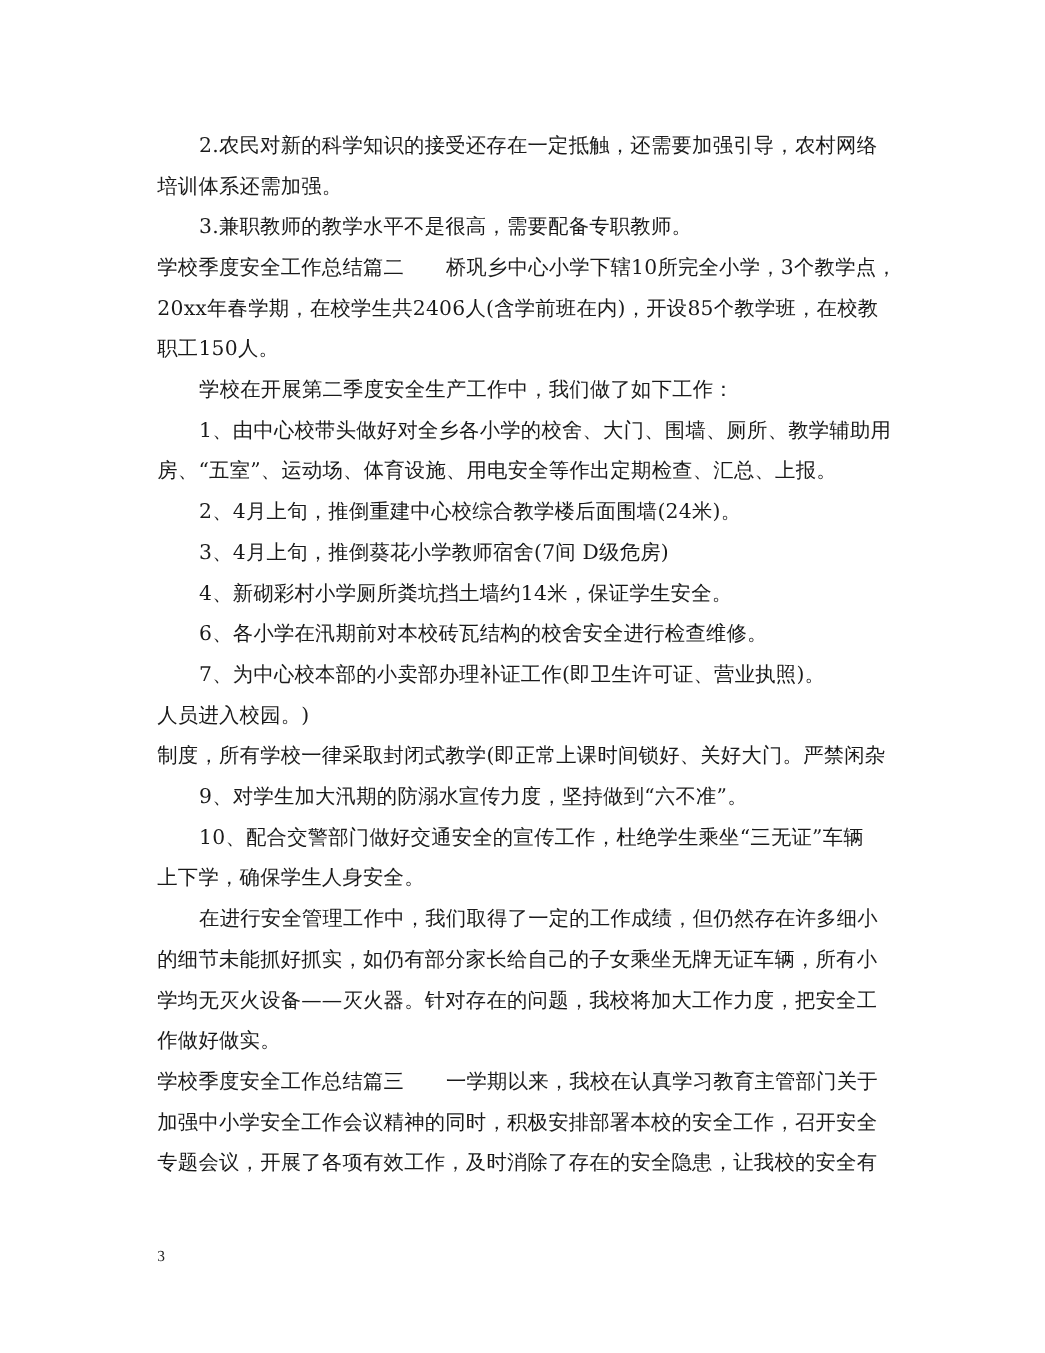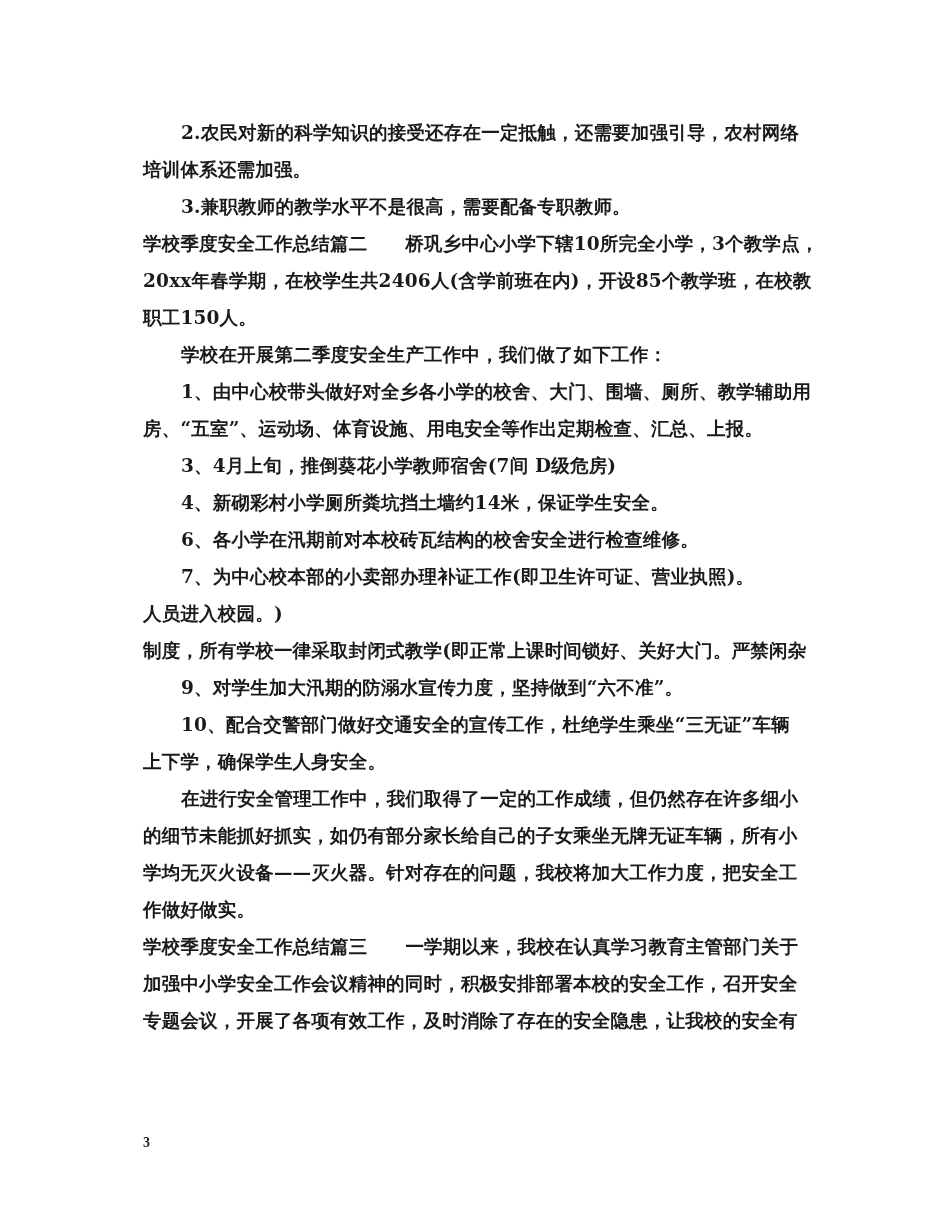--- a/index.html
+++ b/index.html
@@ -1,17 +1,17 @@
 <!DOCTYPE html>
 <html><head>
 <meta charset="utf-8">
 <style>
   html, body { margin: 0; padding: 0; background: #ffffff; }
   body { width: 950px; height: 1230px; position: relative; overflow: hidden; }
-  .page { position: absolute; left: 0; top: 0; width: 882px; height: 1230px; background: #ffffff; font-weight: bold; }
+  .page { position: absolute; left: 0; top: 0; width: 882px; height: 1230px; background: #ffffff; }
   .content {
     position: absolute; left: 143px; top: 118px; width: 668px;
     font-family: "DejaVu Serif", "Liberation Serif", serif;
     font-size: 18.5px; color: #1a1a1a;
   }
   .line {
     height: 37px; line-height: 30px; white-space: nowrap;
     letter-spacing: 0.2px;
   }
   .indent { padding-left: 38px; }
@@ -29,20 +29,21 @@
   <div class="content">
     <div class="line indent"><span>2.农民对新的科学知识的接受还存在一定抵触，还需要加强引导，农村网络</span></div>
     <div class="line"><span>培训体系还需加强。</span></div>
     <div class="line indent"><span>3.兼职教师的教学水平不是很高，需要配备专职教师。</span></div>
     <div class="line"><span class="heading-inline">学校季度安全工作总结篇二</span><span class="gap"></span><span>桥巩乡中心小学下辖10所完全小学，3个教学点，</span></div>
     <div class="line"><span>20xx年春学期，在校学生共2406人(含学前班在内)，开设85个教学班，在校教</span></div>
     <div class="line"><span>职工150人。</span></div>
     <div class="line indent"><span>学校在开展第二季度安全生产工作中，我们做了如下工作：</span></div>
     <div class="line indent"><span>1、由中心校带头做好对全乡各小学的校舍、大门、围墙、厕所、教学辅助用</span></div>
     <div class="line"><span>房、“五室”、运动场、体育设施、用电安全等作出定期检查、汇总、上报。</span></div>
+    <div class="line indent"><span>2、4月上旬，推倒重建中心校综合教学楼后面围墙(24米)。</span></div>
     <div class="line indent"><span>3、4月上旬，推倒葵花小学教师宿舍(7间 D级危房)</span></div>
     <div class="line indent"><span>4、新砌彩村小学厕所粪坑挡土墙约14米，保证学生安全。</span></div>
     <div class="line indent"><span>6、各小学在汛期前对本校砖瓦结构的校舍安全进行检查维修。</span></div>
     <div class="line indent"><span>7、为中心校本部的小卖部办理补证工作(即卫生许可证、营业执照)。</span></div>
     <div class="line"><span>人员进入校园。)</span></div>
     <div class="line"><span>制度，所有学校一律采取封闭式教学(即正常上课时间锁好、关好大门。严禁闲杂</span></div>
     <div class="line indent"><span>9、对学生加大汛期的防溺水宣传力度，坚持做到“六不准”。</span></div>
     <div class="line indent"><span>10、配合交警部门做好交通安全的宣传工作，杜绝学生乘坐“三无证”车辆</span></div>
     <div class="line"><span>上下学，确保学生人身安全。</span></div>
     <div class="line indent"><span>在进行安全管理工作中，我们取得了一定的工作成绩，但仍然存在许多细小</span></div>

